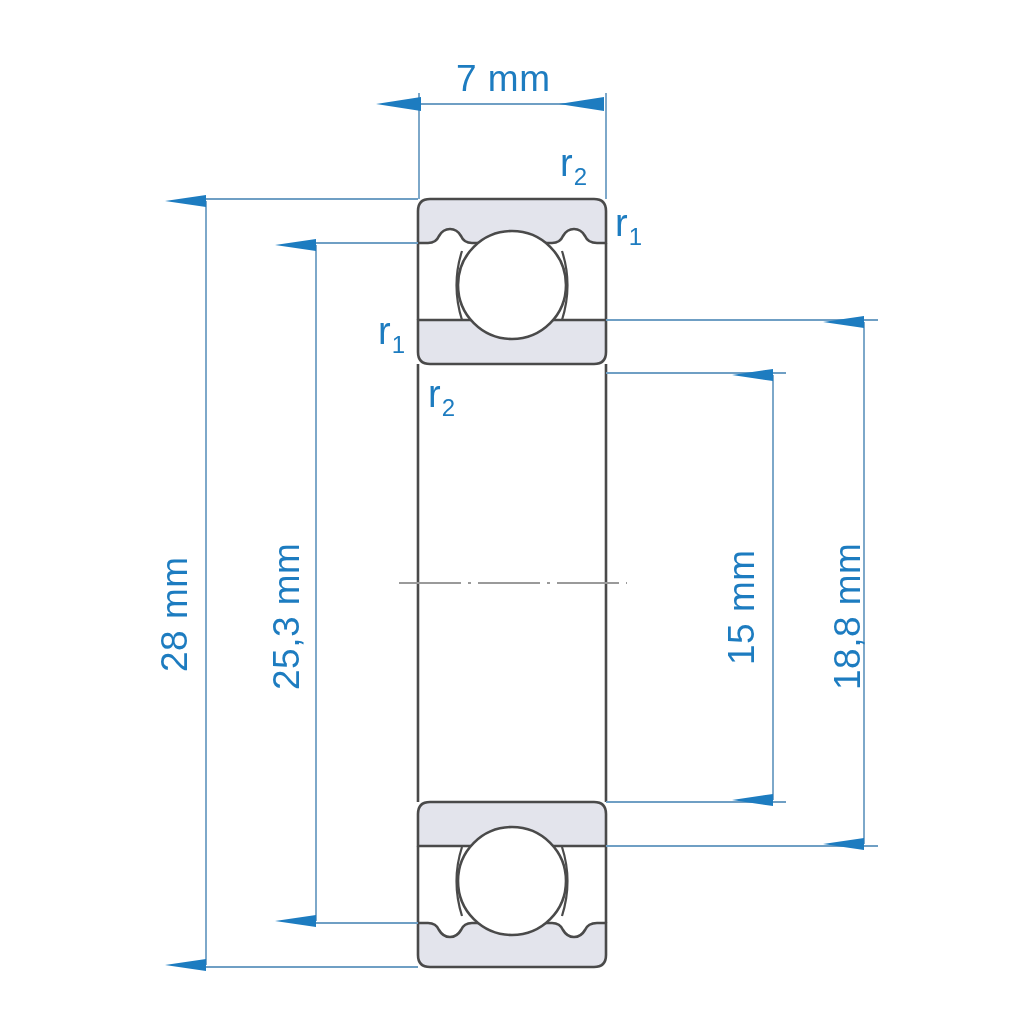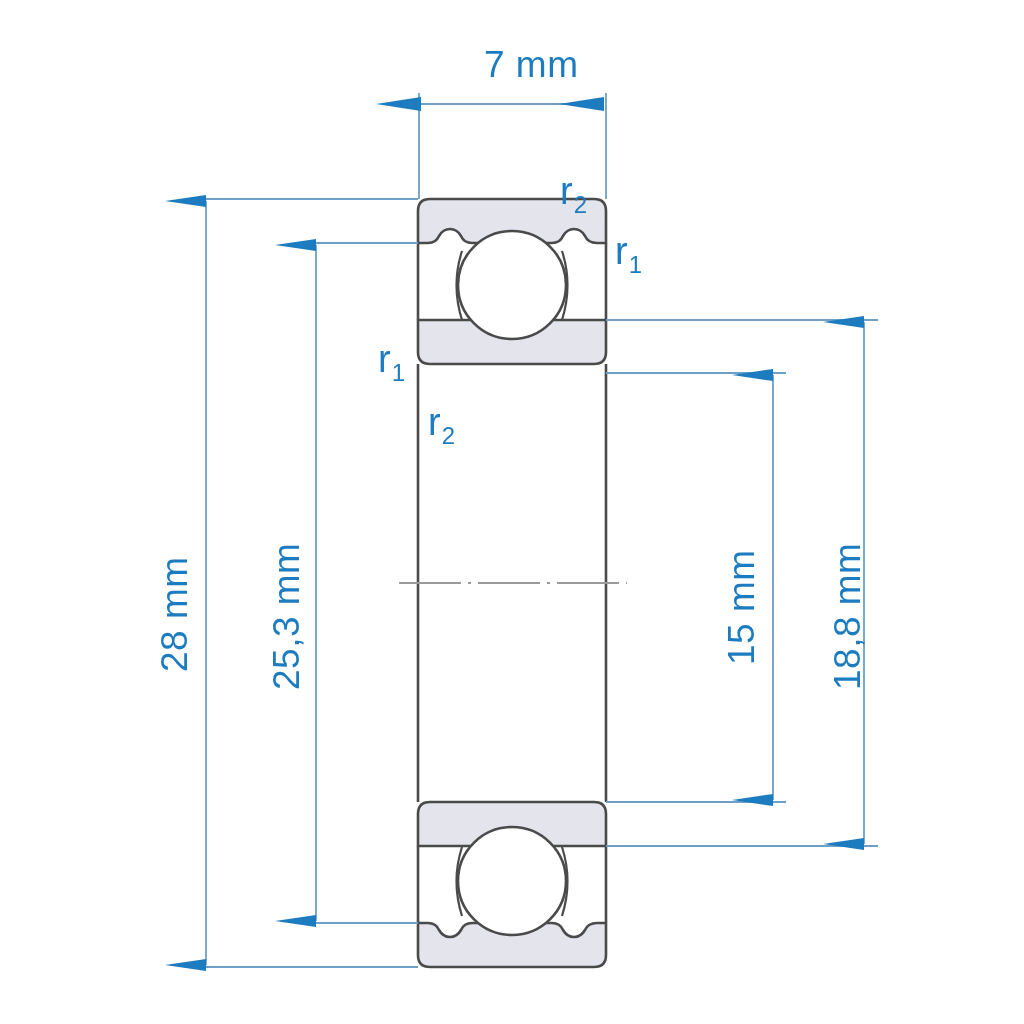--- a/index.html
+++ b/index.html
@@ -27,21 +27,21 @@
     font-family: "Liberation Sans", sans-serif;
     white-space: nowrap;
     line-height: 1;
     -webkit-font-smoothing: antialiased;
   }
   .lbl.vert {
     transform-origin: 0 0;
     transform: rotate(-90deg);
   }
   .dim-text { font-size: 37px; letter-spacing: 0.5px; }
-  .r-text   { font-size: 38px; margin-top: 28px; }
+  .r-text   { font-size: 38px; }
   .r-text sub {
     font-size: 24px;
     vertical-align: baseline;
     position: relative;
     top: 9px;
     left: 1px;
   }
 </style>
 </head>
 <body>
@@ -135,21 +135,21 @@
       <line x1="773" y1="800" x2="773" y2="375" stroke="#6f9fc4" stroke-width="1.8" marker-start="url(#arrDown)" marker-end="url(#arrUp)"></line>
     </g>
 
     <g>
       <line x1="606" y1="320" x2="878" y2="320" stroke="#6f9fc4" stroke-width="1.8"></line>
       <line x1="606" y1="846" x2="878" y2="846" stroke="#6f9fc4" stroke-width="1.8"></line>
       <line x1="864" y1="844" x2="864" y2="322" stroke="#6f9fc4" stroke-width="1.8" marker-start="url(#arrDown)" marker-end="url(#arrUp)"></line>
     </g>
   </svg>
 
-  <div class="lbl dim-text" style="left:456px; top:46px;margin-left:28px;">7 mm</div>
+  <div class="lbl dim-text" style="left:456px; top:60px;">7 mm</div>
 
   <div class="lbl dim-text vert" style="left:156px; top:672px;">28 mm</div>
 
   <div class="lbl dim-text vert" style="left:268px; top:690px;">25,3 mm</div>
 
   <div class="lbl dim-text vert" style="left:723px; top:665px;">15 mm</div>
 
   <div class="lbl dim-text vert" style="left:829px; top:690px;">18,8 mm</div>
 
   <div class="lbl r-text" style="left:560px; top:144px;">r<sub>2</sub></div>

